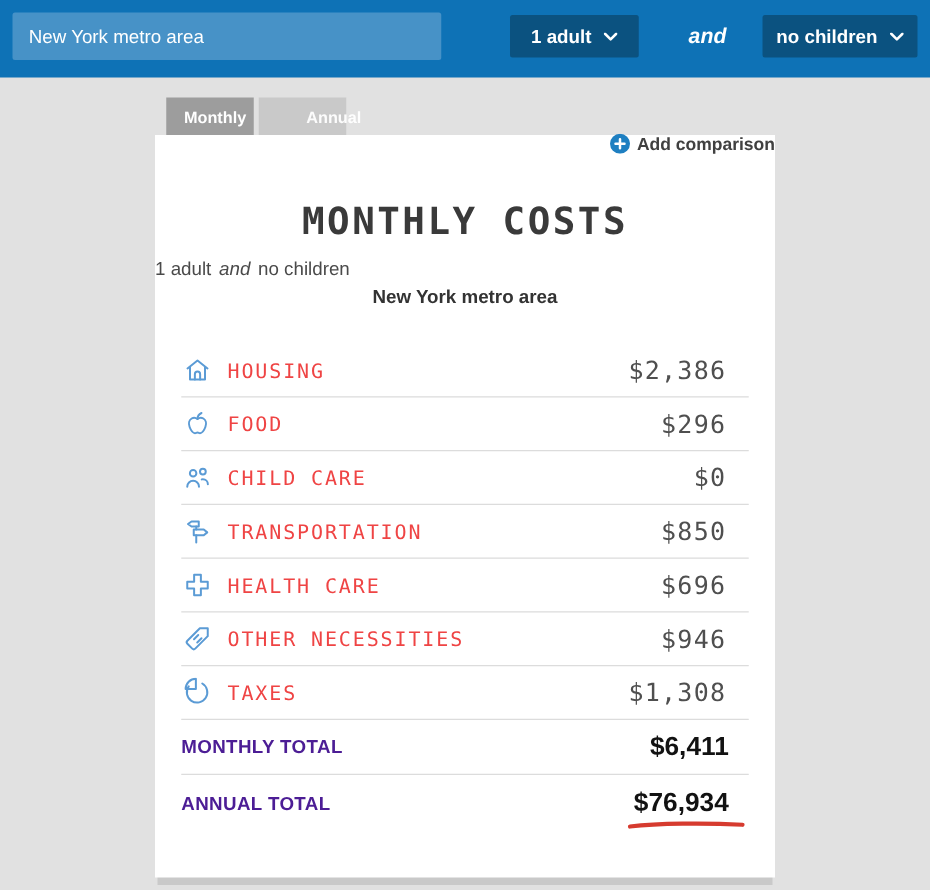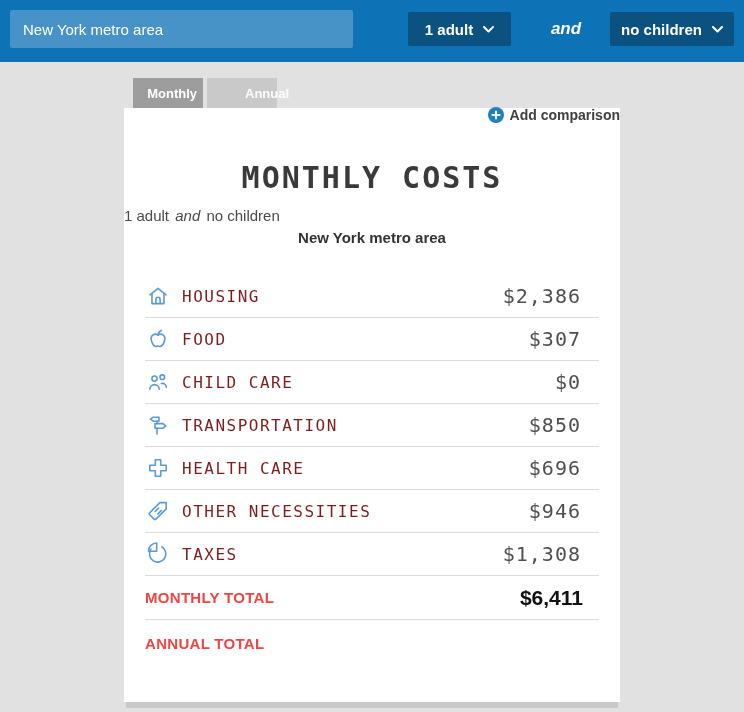--- a/index.html
+++ b/index.html
@@ -72,29 +72,29 @@
   .row{
     height:42px;display:flex;align-items:center;
     border-bottom:1px solid #dcdcdc;
   }
   .row .icon{
     width:26px;height:26px;margin-right:11px;flex:none;
     display:flex;align-items:center;justify-content:center;
   }
   .row .label{
     flex:1;font-family:"DejaVu Sans Mono",monospace;
-    font-size:16px;letter-spacing:1.5px;color:#7f1d1d;
+    font-size:16px;letter-spacing:1.5px;color:#ef4444;
   }
   .row .value{
     font-family:"DejaVu Sans Mono",monospace;
     font-size:20px;letter-spacing:1px;color:#4f4f4f;padding-right:18px;
   }
   .row.total{height:43px;}
   .row.total .t-label{
-    flex:1;font-size:15px;font-weight:bold;letter-spacing:.3px;color:#ef4444;
+    flex:1;font-size:15px;font-weight:bold;letter-spacing:.3px;color:#4c1d95;
   }
   .row.total .t-value{
     font-size:21px;font-weight:bold;color:#121212;padding-right:16px;
   }
   .row.annual{border-bottom:none;height:46px;justify-content:flex-end;}
   .value-wrap{position:relative;display:inline-block;}
   .red-underline{position:absolute;left:-5px;bottom:-9px;}
   svg{display:block;}
 </style>
 </head>
@@ -159,21 +159,21 @@
     </div>
 
     <div class="row">
       <span class="icon">
         <svg width="24" height="24" viewBox="0 0 24 24" fill="none" stroke="#5b9bd5" stroke-width="1.6" stroke-linecap="round" stroke-linejoin="round">
           <path d="M12 8.2 c-1.4-1.1-3.2-1.3-4.7-.4 -2 1.2-2.7 4-1.6 6.8 1 2.7 2.8 4.9 4.3 4.9 .8 0 1.2-.5 2-.5 .8 0 1.2 .5 2 .5 1.5 0 3.3-2.2 4.3-4.9 1.1-2.8 .4-5.6-1.6-6.8 -1.5-.9-3.3-.7-4.7 .4 z"></path>
           <path d="M12 8.2 C12 6 13.2 4.3 15.2 3.4"></path>
         </svg>
       </span>
       <span class="label">FOOD</span>
-      <span class="value">$307</span>
+      <span class="value">$296</span>
     </div>
 
     <div class="row">
       <span class="icon">
         <svg width="24" height="24" viewBox="0 0 24 24" fill="none" stroke="#5b9bd5" stroke-width="1.6" stroke-linecap="round" stroke-linejoin="round">
           <circle cx="8.5" cy="8.6" r="2.6"></circle>
           <path d="M3.8 19.3 c0-2.6 2.1-4.7 4.7-4.7 s4.7 2.1 4.7 4.7"></path>
           <circle cx="16.3" cy="7.2" r="2.3"></circle>
           <path d="M15.4 13.5 c.3-.1 .6-.1 .9-.1 2.2 0 4 1.8 4 4"></path>
         </svg>
@@ -226,16 +226,26 @@
       <span class="value">$1,308</span>
     </div>
 
     <div class="row total">
       <span class="t-label">MONTHLY TOTAL</span>
       <span class="t-value">$6,411</span>
     </div>
 
     <div class="row total annual">
       <span class="t-label">ANNUAL TOTAL</span>
+      <span class="t-value">
+        <span class="value-wrap">
+          <span>$76,934</span>
+          <span class="red-underline">
+            <svg width="94" height="8" viewBox="0 0 94 8">
+                <path d="M2 5.2 C 24 2.6, 62 2.2, 92 3.8" fill="none" stroke="#d63b2f" stroke-width="3.4" stroke-linecap="round"></path>
+              </svg>
+          </span>
+        </span>
+      </span>
     </div>
 
   </div>
 </section>
 
 </body></html>

